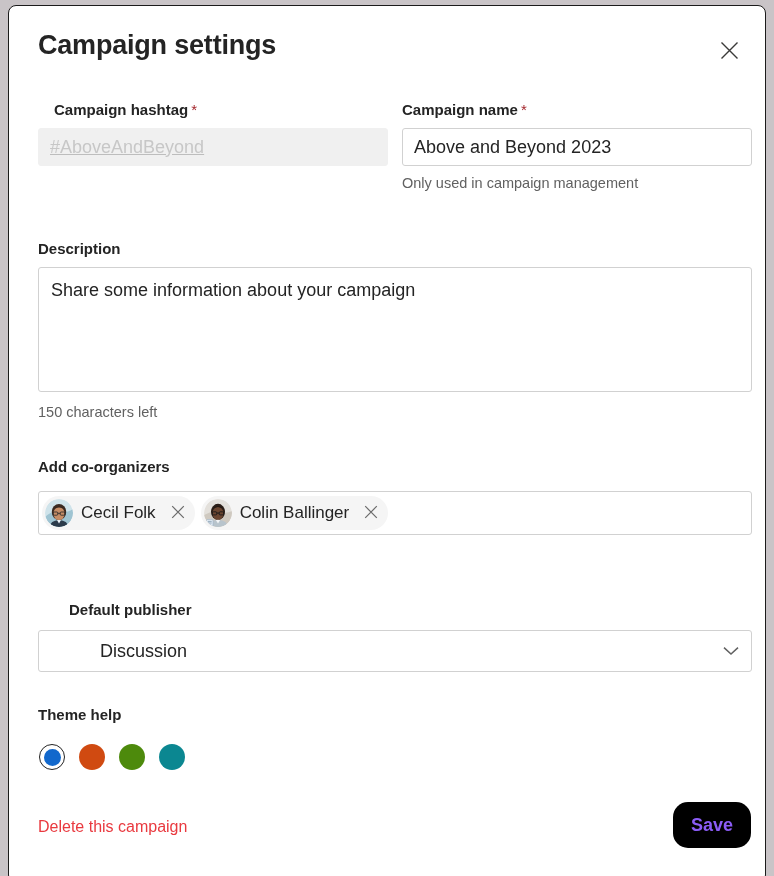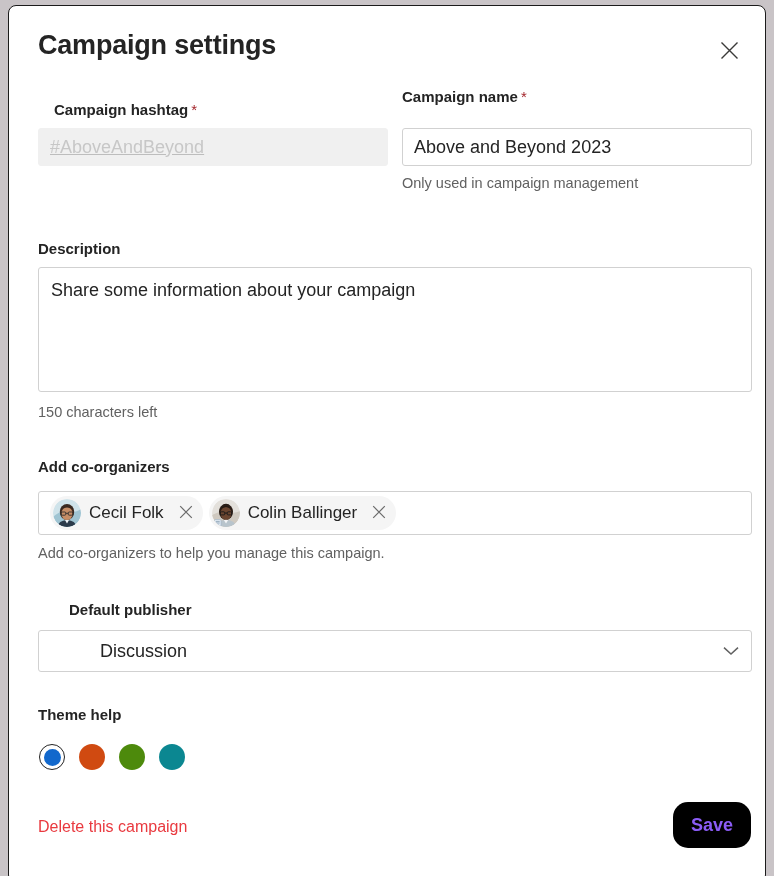--- a/index.html
+++ b/index.html
@@ -117,21 +117,21 @@
 
   
   .people-box {
     position: absolute;
     box-sizing: border-box;
     border: 1px solid #d1d1d1;
     border-radius: 3px;
     background: #fff;
     display: flex;
     align-items: center;
-    padding: 0 11px;
+    padding: 0 3px;
     gap: 6px;
   }
   .pill {
     display: flex;
     align-items: center;
     height: 34px;
     background: #f5f5f5;
     border-radius: 17px;
     padding: 0 3px 0 3px;
     gap: 8px;
@@ -249,21 +249,21 @@
           <path d="M1.5 1.5 L17.5 17.5 M17.5 1.5 L1.5 17.5" stroke="#3b3a39" stroke-width="1.4" fill="none"></path>
         </svg>
       </span>
     </button>
 
     <div class="field-label" style="left:45px; top:95px;">
       <span>Campaign hashtag</span><span class="req-star">*</span>
     </div>
     <input class="txt-input disabled" type="text" style="left: 29px; top: 122px; width: 350px; height: 38px;" disabled="" placeholder="#AboveAndBeyond">
 
-    <div class="field-label" style="left:393px; top:82px;">
+    <div class="field-label" style="left:393px; top:95px;">
       <span>Campaign name</span><span class="req-star">*</span>
     </div>
     <input class="txt-input" type="text" style="left: 393px; top: 122px; width: 350px; height: 38px;" value="Above and Beyond 2023">
     <div class="hint" style="left:393px; top:169px;">Only used in campaign management</div>
 
     <div class="field-label" style="left:29px; top:234px;">Description</div>
     <textarea class="txt-area" style="left: 29px; top: 261px; width: 714px; height: 125px;" placeholder="Share some information about your campaign">Share some information about your campaign</textarea>
     <div class="hint" style="left:29px; top:398px;">150 characters left</div>
 
     <div class="field-label" style="left:29px; top:452px;">Add co-organizers</div>
@@ -331,21 +331,20 @@
         <button class="pill-remove">
           <span>
             <svg width="14" height="14" viewBox="0 0 14 14">
               <path d="M1.2 1.2 L12.8 12.8 M12.8 1.2 L1.2 12.8" stroke="#6b6b6b" stroke-width="1.2" fill="none"></path>
             </svg>
           </span>
         </button>
       </div>
 
     </div>
-    <div class="hint" style="left:29px; top:539px;">Add co-organizers to help you manage this campaign.</div>
 
     <div class="field-label" style="left:29px; top:595px;margin-left:31px;">Default publisher</div>
     <div class="dropdown" style="left:29px; top:624px; width:714px; height:42px;">
       <span class="dropdown-value">Discussion</span>
       <span>
         <svg width="16" height="10" viewBox="0 0 16 10">
           <path d="M1 1.6 L8 8 L15 1.6" stroke="#616161" stroke-width="1.5" fill="none"></path>
         </svg>
       </span>
     </div>

